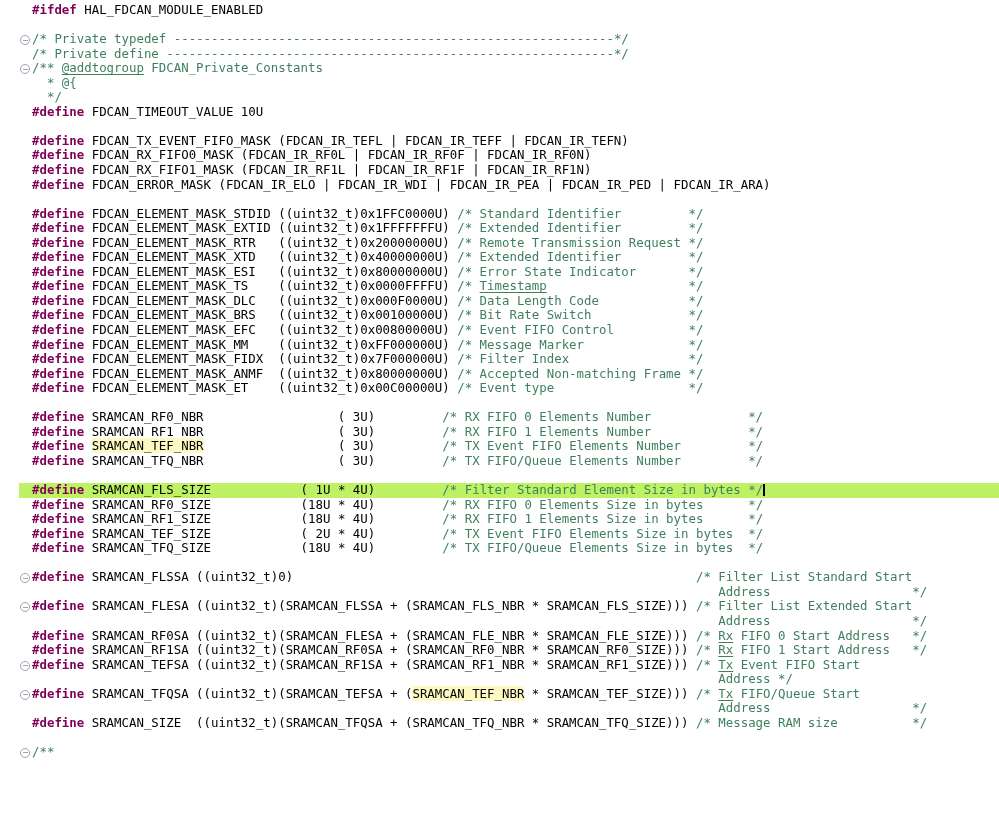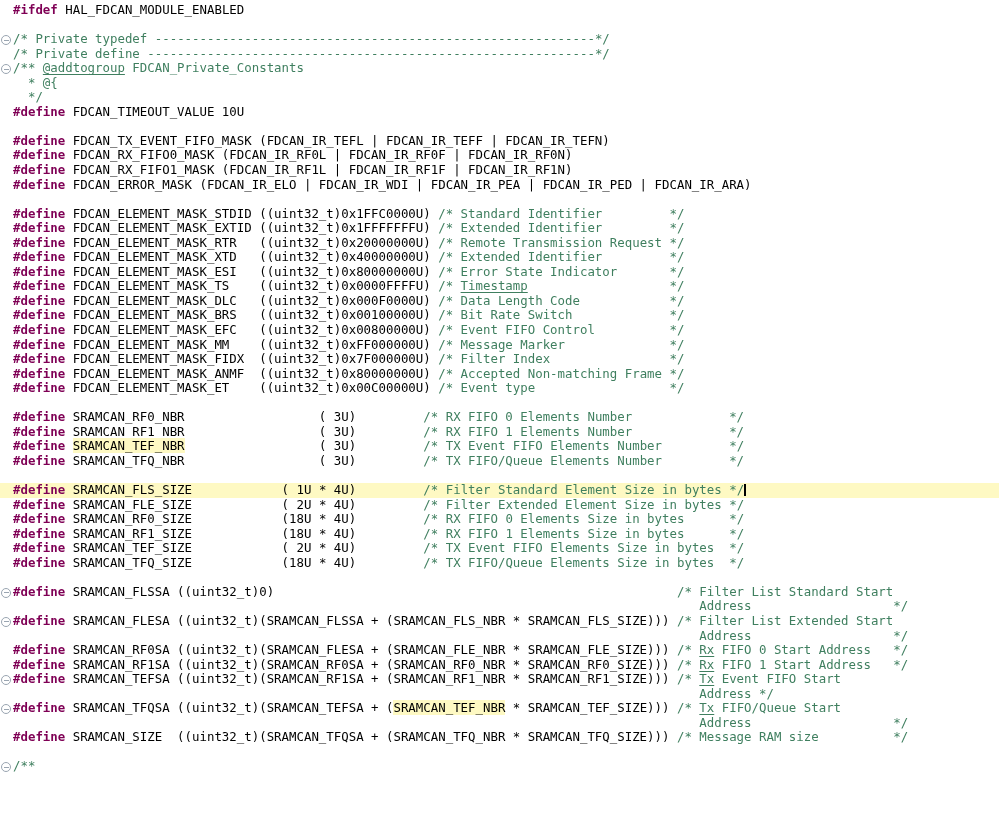--- a/index.html
+++ b/index.html
@@ -7,28 +7,29 @@
   .editor{
     position:relative;
     width:999px;height:826px;
     padding-top:3px;
     box-sizing:border-box;
     font-family:"DejaVu Sans Mono","Liberation Mono",monospace;
     font-size:12.4px;
     line-height:14.56px;
     overflow:hidden;
     cursor:text;
+    padding-left:19px;
   }
   .line{
     position:relative;
     height:14.56px;
     white-space:pre;
     padding-left:13px;
   }
-  .line.current{background:#fef9c3;}
+  .line.current{background:#bef264;}
   .kw{color:#7F0055;font-weight:bold;}
   .pl{color:#000000;}
   .cm{color:#3F7F5F;}
   .spell{
     text-decoration-line:underline;
     text-decoration-style:dotted;
     text-decoration-color:#F1A247;
     text-decoration-thickness:1.5px;
     text-underline-offset:2px;
     text-decoration:underline;
@@ -88,21 +89,20 @@
     <div class="line"><span class="kw">#define</span><span class="pl"> FDCAN_ELEMENT_MASK_FIDX  ((uint32_t)0x7F000000U) </span><span class="cm">/* Filter Index                */</span></div>
     <div class="line"><span class="kw">#define</span><span class="pl"> FDCAN_ELEMENT_MASK_ANMF  ((uint32_t)0x80000000U) </span><span class="cm">/* Accepted Non-matching Frame */</span></div>
     <div class="line"><span class="kw">#define</span><span class="pl"> FDCAN_ELEMENT_MASK_ET    ((uint32_t)0x00C00000U) </span><span class="cm">/* Event type                  */</span></div>
     <div class="line"></div>
     <div class="line"><span class="kw">#define</span><span class="pl"> SRAMCAN_RF0_NBR</span>                  <span class="pl">( 3U)</span>         <span class="cm">/* RX FIFO 0 Elements Number             */</span></div>
     <div class="line"><span class="kw">#define</span><span class="pl"> SRAMCAN_RF1_NBR</span>                  <span class="pl">( 3U)</span>         <span class="cm">/* RX FIFO 1 Elements Number             */</span></div>
     <div class="line"><span class="kw">#define</span><span class="pl"> </span><span class="pl occ">SRAMCAN_TEF_NBR</span>                  <span class="pl">( 3U)</span>         <span class="cm">/* TX Event FIFO Elements Number         */</span></div>
     <div class="line"><span class="kw">#define</span><span class="pl"> SRAMCAN_TFQ_NBR</span>                  <span class="pl">( 3U)</span>         <span class="cm">/* TX FIFO/Queue Elements Number         */</span></div>
     <div class="line"></div>
     <div class="line current"><span class="kw">#define</span><span class="pl"> SRAMCAN_FLS_SIZE</span>            <span class="pl">( 1U * 4U)</span>         <span class="cm">/* Filter Standard Element Size in bytes */</span><span class="caret"></span></div>
-    <div class="line"><span class="kw">#define</span><span class="pl"> SRAMCAN_FLE_SIZE</span>            <span class="pl">( 2U * 4U)</span>         <span class="cm">/* Filter Extended Element Size in bytes */</span></div>
     <div class="line"><span class="kw">#define</span><span class="pl"> SRAMCAN_RF0_SIZE</span>            <span class="pl">(18U * 4U)</span>         <span class="cm">/* RX FIFO 0 Elements Size in bytes      */</span></div>
     <div class="line"><span class="kw">#define</span><span class="pl"> SRAMCAN_RF1_SIZE</span>            <span class="pl">(18U * 4U)</span>         <span class="cm">/* RX FIFO 1 Elements Size in bytes      */</span></div>
     <div class="line"><span class="kw">#define</span><span class="pl"> SRAMCAN_TEF_SIZE</span>            <span class="pl">( 2U * 4U)</span>         <span class="cm">/* TX Event FIFO Elements Size in bytes  */</span></div>
     <div class="line"><span class="kw">#define</span><span class="pl"> SRAMCAN_TFQ_SIZE</span>            <span class="pl">(18U * 4U)</span>         <span class="cm">/* TX FIFO/Queue Elements Size in bytes  */</span></div>
     <div class="line"></div>
     <div class="line"><span class="fold-icon"></span><span class="kw">#define</span><span class="pl"> SRAMCAN_FLSSA ((uint32_t)0)</span>                                                      <span class="cm">/* Filter List Standard Start</span></div>
     <div class="line">                                                                                            <span class="cm">Address</span>                   <span class="cm">*/</span></div>
     <div class="line"><span class="fold-icon"></span><span class="kw">#define</span><span class="pl"> SRAMCAN_FLESA ((uint32_t)(SRAMCAN_FLSSA + (SRAMCAN_FLS_NBR * SRAMCAN_FLS_SIZE))) </span><span class="cm">/* Filter List Extended Start</span></div>
     <div class="line">                                                                                            <span class="cm">Address</span>                   <span class="cm">*/</span></div>
     <div class="line"><span class="kw">#define</span><span class="pl"> SRAMCAN_RF0SA ((uint32_t)(SRAMCAN_FLESA + (SRAMCAN_FLE_NBR * SRAMCAN_FLE_SIZE))) </span><span class="cm">/* </span><span class="cm spell">Rx</span><span class="cm"> FIFO 0 Start Address   */</span></div>

